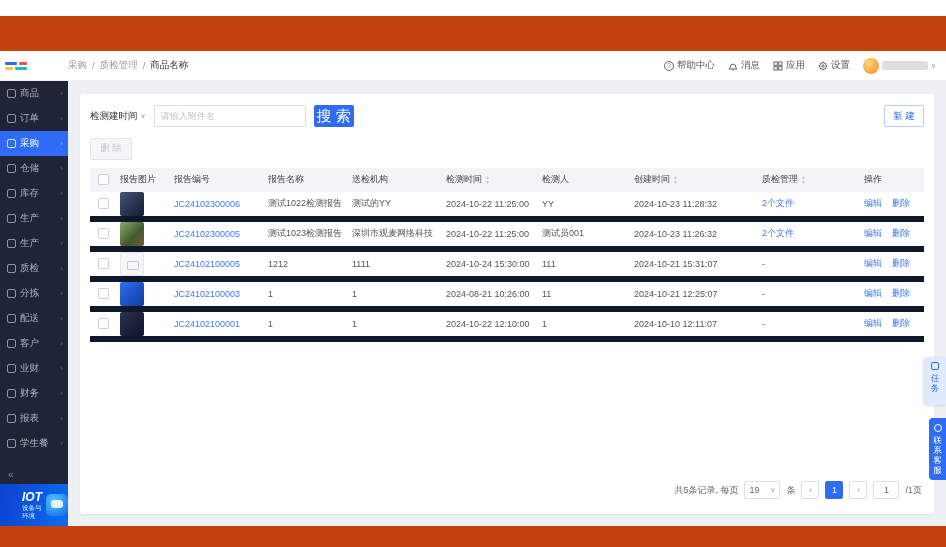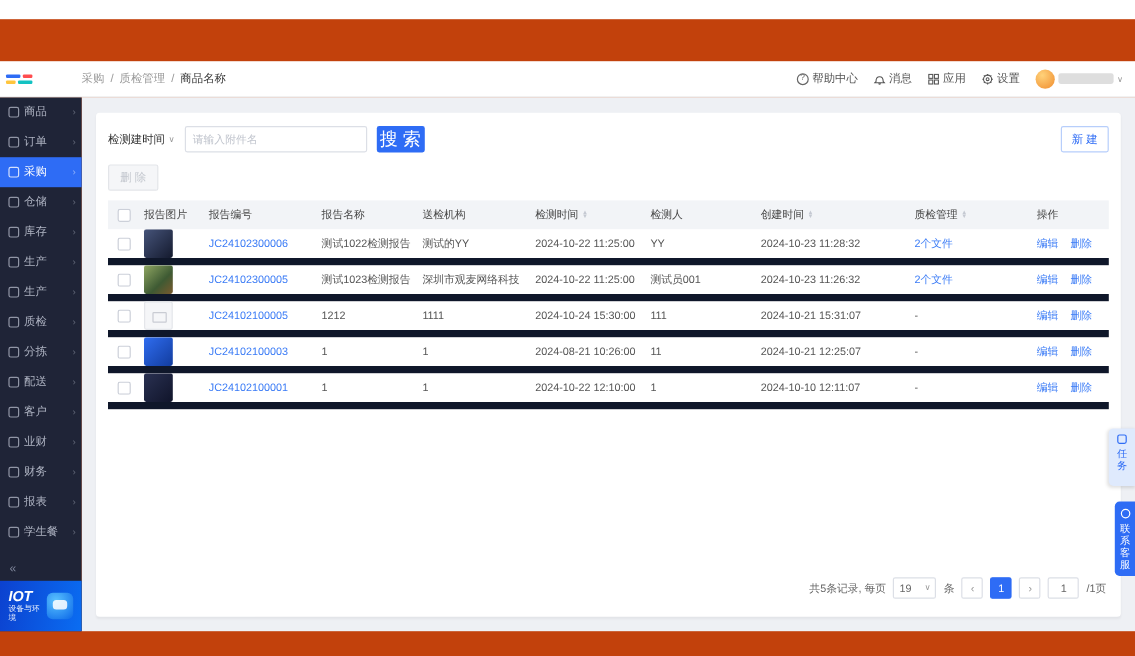--- a/index.html
+++ b/index.html
@@ -25,21 +25,21 @@
   .dd-caret{font-size:7px;color:#999}
 
   
   .sidebar{position:absolute;top:65px;left:0;width:68px;height:445px;background:#1f2437;display:flex;flex-direction:column;z-index:2}
   .sb-item{height:25px;flex:none;display:flex;align-items:center;gap:4px;padding:0 5px 0 7px;font-size:9.5px;color:#aeb3c2;cursor:pointer}
   .sb-item.active{background:#2e6cf5;color:#fff}
   .sb-ico{width:9px;height:9px;border:1px solid currentColor;border-radius:2px;opacity:.8;flex:none}
   .sb-label{white-space:nowrap}
   .sb-chev{margin-left:auto;font-size:8px;opacity:.45}
   .sb-collapse{margin-top:auto;color:#7d8499;font-size:10px;padding:2px 8px 4px;cursor:pointer}
-  .iot{height:42px;flex:none;background:linear-gradient(100deg,#0c41cf,#0a6df2);display:flex;align-items:center;padding:0 7px;gap:4px;color:#fff}
+  .iot{height:42px;flex:none;background:linear-gradient(100deg,#0c41cf,#0a6df2);display:flex;align-items:center;padding:0 22px;gap:4px;color:#fff}
   .iot-txt{display:flex;flex-direction:column;line-height:1.1}
   .iot-title{font-size:12px;font-weight:bold;font-style:italic}
   .iot-sub{font-size:6.5px;opacity:.9}
   .iot-graphic{margin-left:auto;width:22px;height:22px;border-radius:5px;background:radial-gradient(circle at 35% 30%,#59c2ff,#0b67e8);position:relative;flex:none}
   .iot-graphic::after{content:"";position:absolute;left:5px;top:6px;width:12px;height:8px;border-radius:3px;background:rgba(255,255,255,.85)}
 
   
   .main{position:absolute;top:65px;left:68px;width:878px;height:445px;background:#eef0f4;padding:13px 12px 12px;z-index:1}
   .card{background:#fff;border-radius:3px;height:100%;display:flex;flex-direction:column;padding:11px 10px 13px;box-shadow:0 1px 2px rgba(0,0,0,.05)}
 

